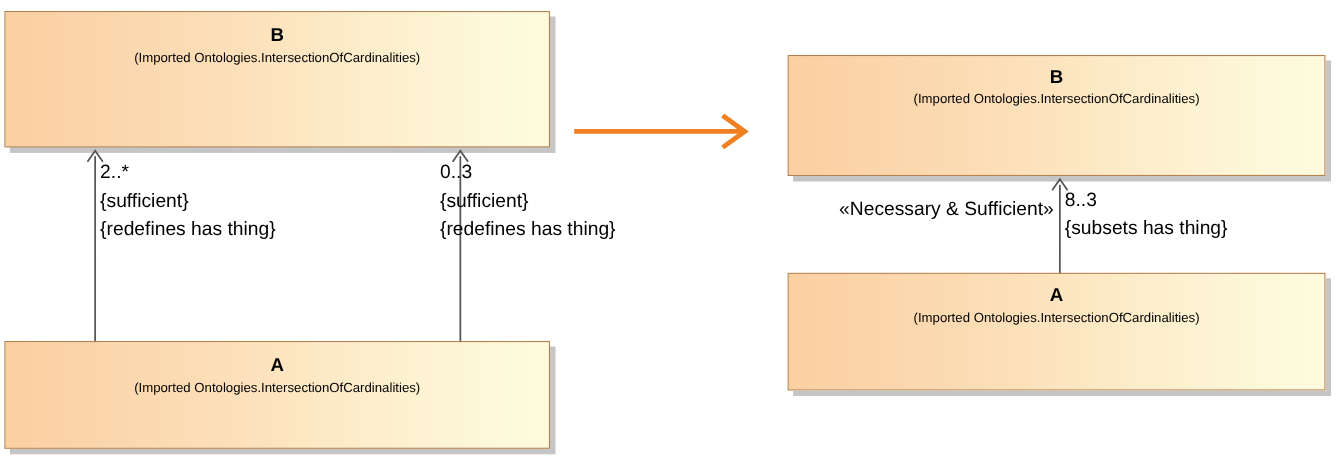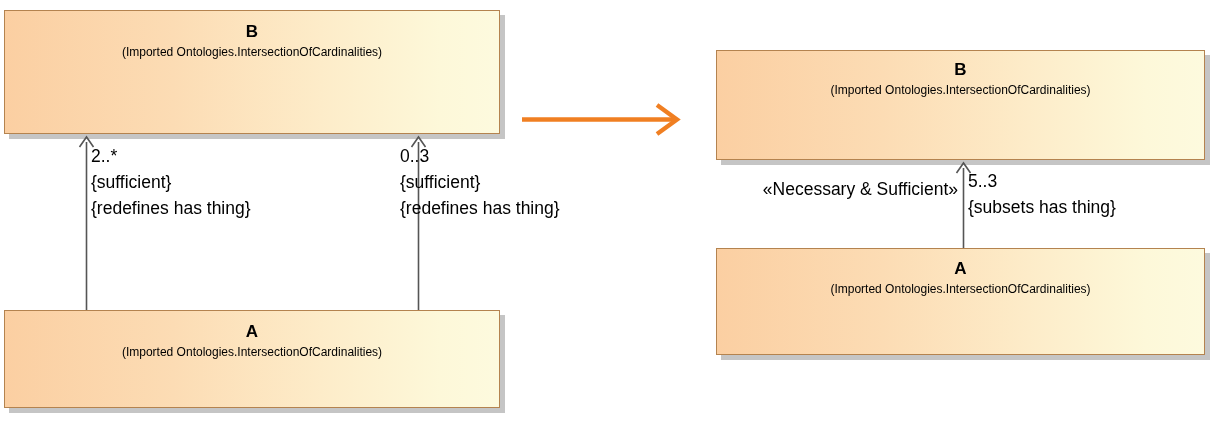--- a/index.html
+++ b/index.html
@@ -130,21 +130,21 @@
       <line x1="10.5" y1="90" x2="10.5" y2="8" stroke="#555555" stroke-width="1.6"></line>
       <polyline points="3.5,13 10.5,3 17.5,13" fill="none" stroke="#555555" stroke-width="1.6" stroke-linejoin="miter" stroke-linecap="butt"></polyline>
     </svg>
   </div>
 
   <div class="edge-label right-align" style="left:660px; top:176px; width:298px;">
     <div>«Necessary &amp; Sufficient»</div>
   </div>
 
   <div class="edge-label" style="left:968px; top:168px;">
-    <div>5..3</div>
+    <div>8..3</div>
     <div>{subsets has thing}</div>
   </div>
 
   <div class="uml-box" style="left:716px; top:248px; width:489px; height:107px; padding-top:10px;">
     <div class="uml-box-name">A</div>
     <div class="uml-box-qualifier">(Imported Ontologies.IntersectionOfCardinalities)</div>
   </div>
 
 </div>
 

